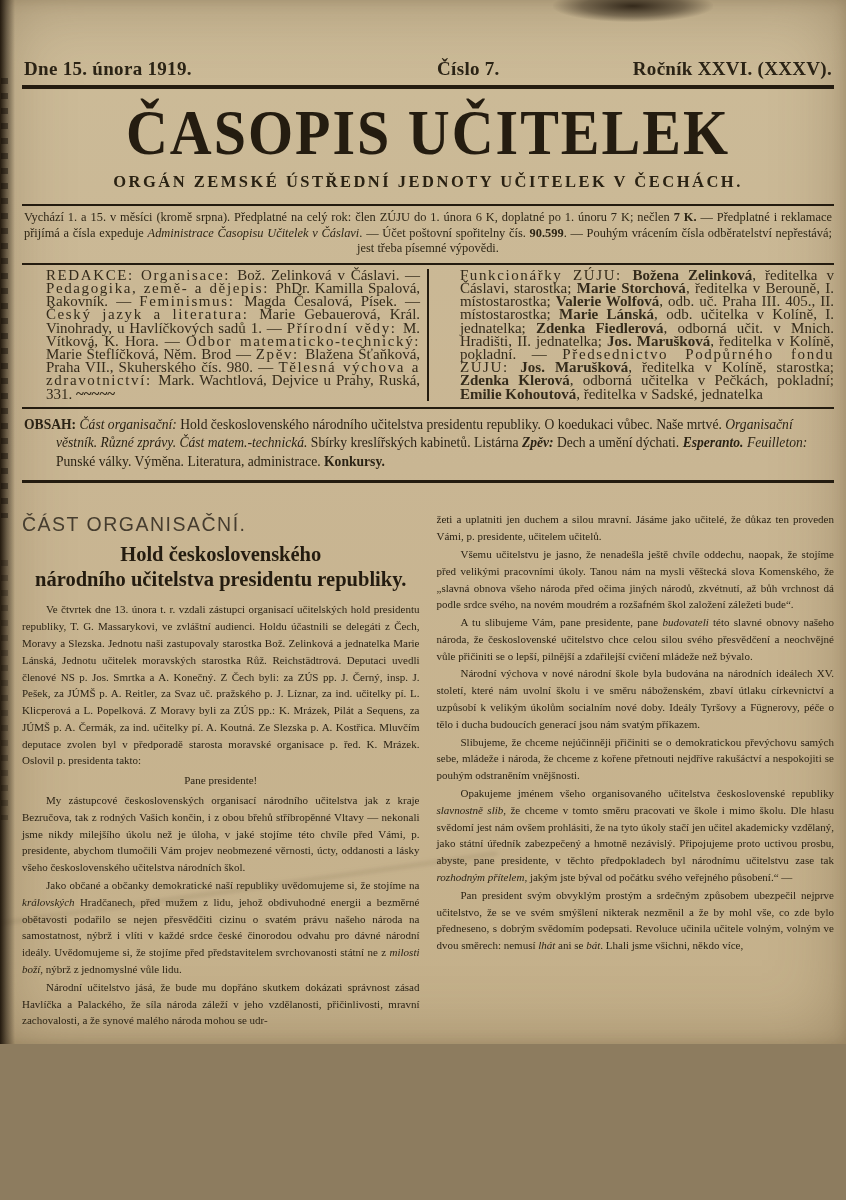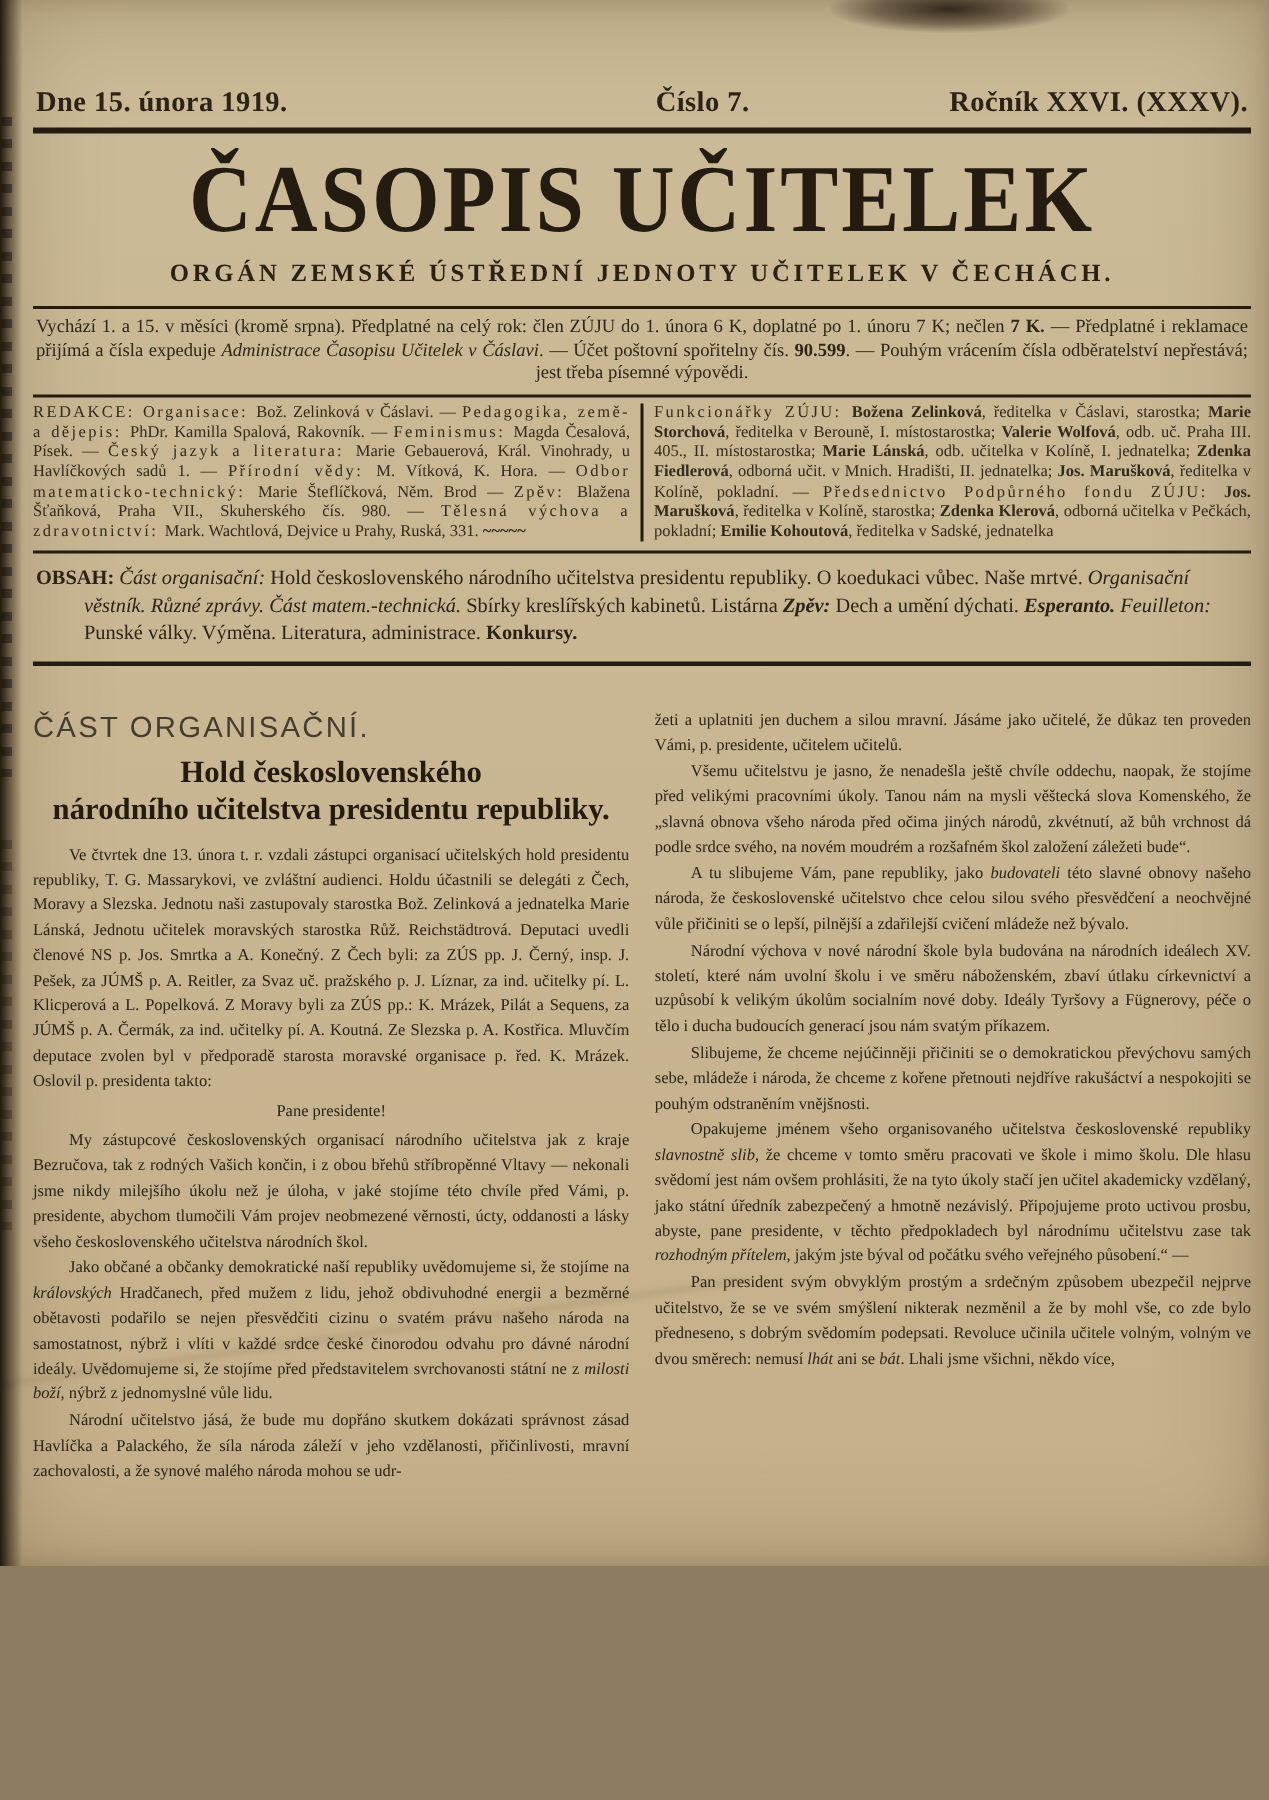--- a/index.html
+++ b/index.html
@@ -75,23 +75,24 @@
     text-align:justify;text-align-last:center;
     color:#2e2616;
   }
 
   .credits{
     display:flex;align-items:stretch;
     padding:4px 0 6px;
   }
   .credit-col{
     flex:1 1 50%;
-    font-size:11px;line-height:13.2px;
+    font-size:15px;line-height:13.2px;
     text-align:justify;
     color:#342b1b;
+    margin-left:24px;
   }
   .credit-divider{width:2px;background:#241c10;margin:0 7px;}
 
   .obsah{
     margin:0;padding:7px 2px 9px 34px;
     text-indent:-32px;
     font-size:13.6px;line-height:18.5px;
     color:#2b2315;
   }
 
@@ -168,21 +169,21 @@
           <p class="center"><span>Pane presidente!</span></p>
           <p><span>My zástupcové československých organisací národního učitelstva jak z kraje Bezručova, tak z rodných Vašich končin, i z obou břehů stříbropěnné Vltavy — nekonali jsme nikdy milejšího úkolu než je úloha, v jaké stojíme této chvíle před Vámi, p. presidente, abychom tlumočili Vám projev neobmezené věrnosti, úcty, oddanosti a lásky všeho československého učitelstva národních škol.</span></p>
           <p><span>Jako občané a občanky demokratické naší republiky uvědomujeme si, že stojíme na </span><span class="r-i">královských</span><span> Hradčanech, před mužem z lidu, jehož obdivuhodné energii a bezměrné obětavosti podařilo se nejen přesvědčiti cizinu o svatém právu našeho národa na samostatnost, nýbrž i vlíti v každé srdce české činorodou odvahu pro dávné národní ideály. Uvědomujeme si, že stojíme před představitelem svrchovanosti státní ne z </span><span class="r-i">milosti boží</span><span>, nýbrž z jednomyslné vůle lidu.</span></p>
           <p><span>Národní učitelstvo jásá, že bude mu dopřáno skutkem dokázati správnost zásad Havlíčka a Palackého, že síla národa záleží v jeho vzdělanosti, přičinlivosti, mravní zachovalosti, a že synové malého národa mohou se udr-</span></p>
         </div>
     </div>
     <div class="col">
       <div>
           <p class="noindent"><span>žeti a uplatniti jen duchem a silou mravní. Jásáme jako učitelé, že důkaz ten proveden Vámi, p. presidente, učitelem učitelů.</span></p>
           <p><span>Všemu učitelstvu je jasno, že nenadešla ještě chvíle oddechu, naopak, že stojíme před velikými pracovními úkoly. Tanou nám na mysli věštecká slova Komenského, že „slavná obnova všeho národa před očima jiných národů, zkvétnutí, až bůh vrchnost dá podle srdce svého, na novém moudrém a rozšafném škol založení záležeti bude“.</span></p>
-          <p><span>A tu slibujeme Vám, pane republiky, jako </span><span class="r-i">budovateli</span><span> této slavné obnovy našeho národa, že československé učitelstvo chce celou silou svého přesvědčení a neochvějné vůle přičiniti se o lepší, pilnější a zdařilejší cvičení mládeže než bývalo.</span></p>
+          <p><span>A tu slibujeme Vám, pane presidente, pane </span><span class="r-i">budovateli</span><span> této slavné obnovy našeho národa, že československé učitelstvo chce celou silou svého přesvědčení a neochvějné vůle přičiniti se o lepší, pilnější a zdařilejší cvičení mládeže než bývalo.</span></p>
           <p><span>Národní výchova v nové národní škole byla budována na národních ideálech XV. století, které nám uvolní školu i ve směru náboženském, zbaví útlaku církevnictví a uzpůsobí k velikým úkolům socialním nové doby. Ideály Tyršovy a Fügnerovy, péče o tělo i ducha budoucích generací jsou nám svatým příkazem.</span></p>
           <p><span>Slibujeme, že chceme nejúčinněji přičiniti se o demokratickou převýchovu samých sebe, mládeže i národa, že chceme z kořene přetnouti nejdříve rakušáctví a nespokojiti se pouhým odstraněním vnějšnosti.</span></p>
           <p><span>Opakujeme jménem všeho organisovaného učitelstva československé republiky </span><span class="r-i">slavnostně slib</span><span>, že chceme v tomto směru pracovati ve škole i mimo školu. Dle hlasu svědomí jest nám ovšem prohlásiti, že na tyto úkoly stačí jen učitel akademicky vzdělaný, jako státní úředník zabezpečený a hmotně nezávislý. Připojujeme proto uctivou prosbu, abyste, pane presidente, v těchto předpokladech byl národnímu učitelstvu zase tak </span><span class="r-i">rozhodným přítelem</span><span>, jakým jste býval od počátku svého veřejného působení.“ —</span></p>
           <p><span>Pan president svým obvyklým prostým a srdečným způsobem ubezpečil nejprve učitelstvo, že se ve svém smýšlení nikterak nezměnil a že by mohl vše, co zde bylo předneseno, s dobrým svědomím podepsati. Revoluce učinila učitele volným, volným ve dvou směrech: nemusí </span><span class="r-i">lhát</span><span> ani se </span><span class="r-i">bát</span><span>. Lhali jsme všichni, někdo více,</span></p>
         </div>
     </div>
   </div>
 </div>
 
 </body></html>

